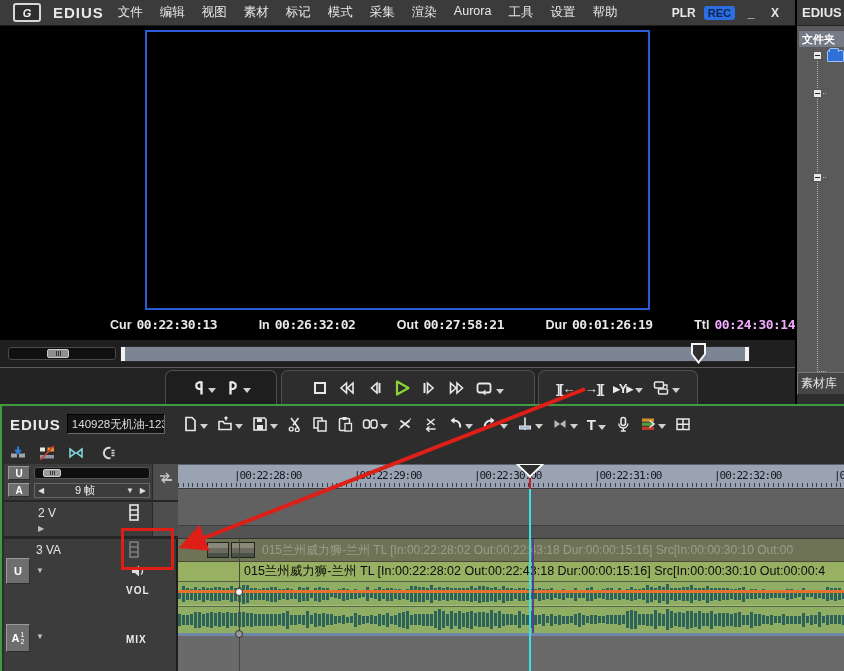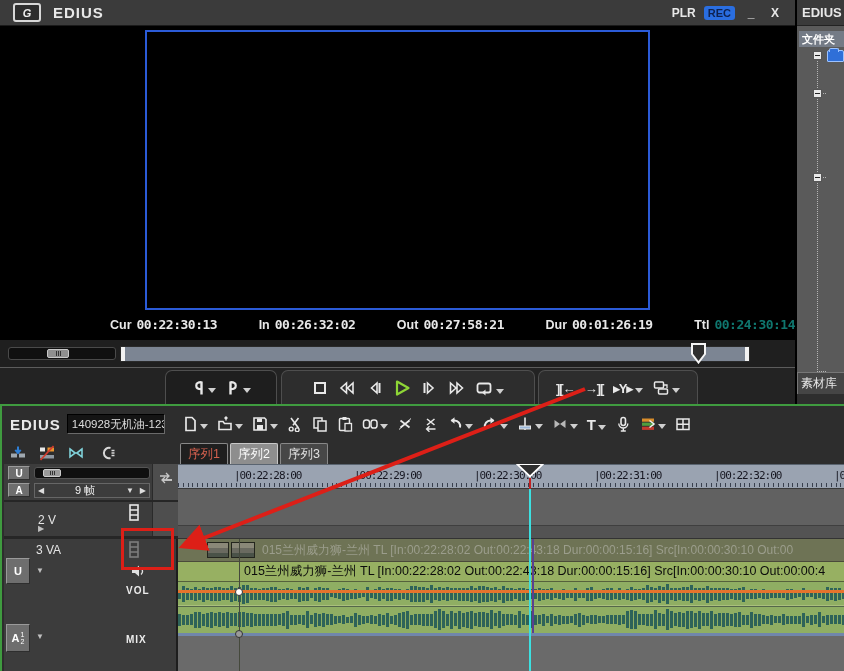--- a/index.html
+++ b/index.html
@@ -47,21 +47,21 @@
 
 
 #monitor{position:absolute;left:0;top:26px;width:795px;height:314px;background:#000}
 #preview-frame{position:absolute;left:145px;top:4px;width:505px;height:280px;
  border:2px solid #2b5bd7;background:#000}
 #timecodes{position:absolute;left:110px;top:291px;width:685px;display:flex;gap:0;
  font-family:"DejaVu Sans Mono",monospace;font-size:13px;font-weight:bold;white-space:nowrap}
 .tc-field{display:flex;gap:5px;align-items:baseline}
 .tc-label{font-family:"Liberation Sans",sans-serif;font-weight:bold;font-size:12.5px}
 .tc-value{letter-spacing:-0.5px}
-.tc-dim .tc-value{color:#0f766e}
+.tc-dim .tc-value{color:#f0abfc}
 .tc-sp{flex:1}
 
 
 #scrub-row{position:absolute;left:0;top:340px;width:795px;height:27px;background:#1f1f1f}
 #shuttle{position:absolute;left:8px;top:7px;width:108px;height:13px;background:#101010;
  border:1px solid #4a4a4a;border-radius:3px}
 #shuttle-handle{position:absolute;left:38px;top:1px;width:22px;height:9px;background:#8f8f8f;
  border:1px solid #c8c8c8;border-radius:2px;display:flex;align-items:center;justify-content:center;gap:1px}
 #shuttle-handle i{display:block;width:1px;height:5px;background:#333}
 #position-bar{position:absolute;left:120px;top:6px;width:630px;height:16px;background:#7c8593;
@@ -176,20 +176,34 @@
 </head>
 <body>
 
 <div id="app">
 
   <div id="menubar">
     <div id="logo-box">
         <span>G</span>
       </div>
     <div id="app-title">EDIUS</div>
+    <div id="menu-items">
+        <span class="menu-item">文件</span>
+        <span class="menu-item">编辑</span>
+        <span class="menu-item">视图</span>
+        <span class="menu-item">素材</span>
+        <span class="menu-item">标记</span>
+        <span class="menu-item">模式</span>
+        <span class="menu-item">采集</span>
+        <span class="menu-item">渲染</span>
+        <span class="menu-item">Aurora</span>
+        <span class="menu-item">工具</span>
+        <span class="menu-item">设置</span>
+        <span class="menu-item">帮助</span>
+      </div>
     <div id="menubar-right">
       <span id="plr-label">PLR</span>
       <span id="rec-badge">REC</span>
       <span class="win-btn">_</span>
       <span class="win-btn">X</span>
     </div>
   </div>
 
   <div id="bin">
     <div id="bin-title">EDIUS</div>
@@ -531,25 +545,20 @@
             <path d="M2 4 L7.2 8 L2 12 Z M14 4 L8.8 8 L14 12 Z" fill="none" stroke="#7fd0d8" stroke-width="1.6"></path>
           </svg>
         </span>
         <span class="mode-ic">
           <svg viewBox="0 0 20 17" width="20" height="17">
             <path d="M11.5 3 a5.2 5.2 0 1 0 0 10" fill="none" stroke="#d8d8d8" stroke-width="2"></path>
             <path d="M12.5 5.5 h3 M12.5 8 h3 M12.5 10.5 h3" stroke="#d8d8d8" stroke-width="1.3"></path>
           </svg>
         </span>
       </div>
-    <div id="seq-tabs">
-        <div class="seq-tab active">序列1</div>
-        <div class="seq-tab light">序列2</div>
-        <div class="seq-tab normal">序列3</div>
-      </div>
 
     <div id="track-header">
       <div class="hd-btn" style="left:4px;top:2px;width:22px;height:14px">U</div>
       <div id="zoom-slider">
         <div id="zoom-handle">
             <i></i>
             <i></i>
             <i></i>
           </div>
       </div>
@@ -563,21 +572,21 @@
       <div id="side-strip">
         <svg width="14" height="12">
             <path d="M1 4 h9 M7 1 l3 3 -3 3 M13 8 h-9 M7 5.5" stroke="#c8c8c8" stroke-width="1.3" fill="none"></path>
             <path d="M13 8 h-9 M6 5 L3 8 l3 3" stroke="#c8c8c8" stroke-width="1.3" fill="none"></path>
           </svg>
       </div>
 
       <div class="track-sep" style="top:36px;height:2px"></div>
 
       <div>
-        <div class="trk-label" style="left:34px;top:49px">2 V</div>
+        <div class="trk-label" style="left:34px;top:42px">2 V</div>
         <div class="film-ic" style="left:122px;top:40px">
           <svg width="16" height="17" viewBox="0 0 16 17">
               <rect x="4" y="1" width="8" height="15" fill="none" stroke="currentColor" stroke-width="1.6"></rect>
               <path d="M4 6 h8 M4 11 h8" stroke="currentColor" stroke-width="1.4"></path>
             </svg>
         </div>
         <div class="expand-arrow" style="left:34px;top:60px">▶</div>
       </div>
 
       <div class="track-sep" style="top:72px;height:3px"></div>

